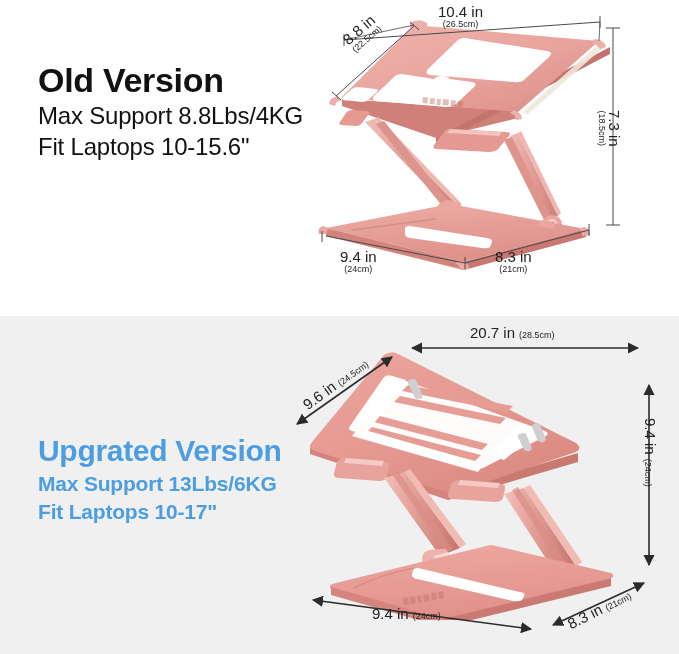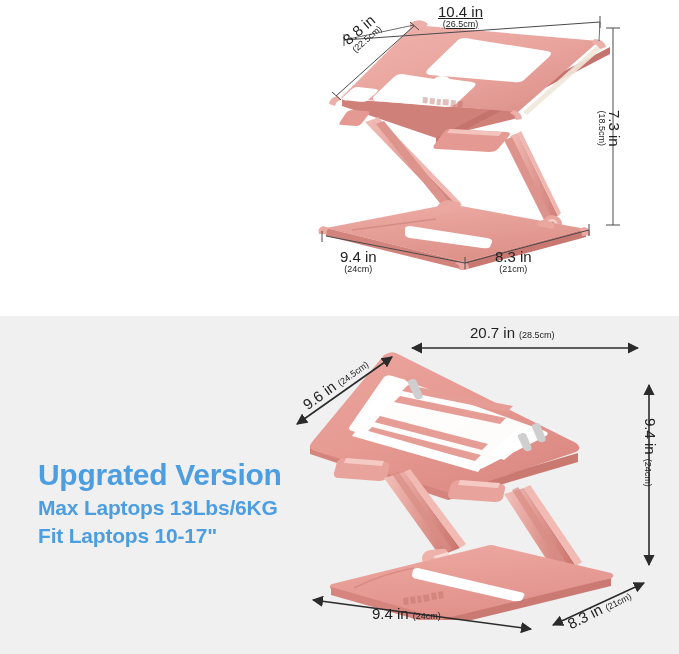--- a/index.html
+++ b/index.html
@@ -15,21 +15,21 @@
   
   .textblock{position:absolute;}
   .t-title{font-weight:bold;letter-spacing:-0.3px;}
   .t-line{font-weight:bold;letter-spacing:-0.2px;}
 
   #old-text{left:38px;top:60px;color:#111;}
   #old-text .t-title{font-size:34px;line-height:40px;}
   #old-text .t-line{font-size:24px;line-height:31px;font-weight:normal;}
 
   #new-text{left:38px;top:432px;}
-  #new-text .t-title{font-size:30px;line-height:38px;margin-top:24px;}
+  #new-text .t-title{font-size:30px;line-height:38px;}
   #new-text .t-line{font-size:21px;line-height:28px;}
 
   
   .dim{position:absolute;color:#222;white-space:nowrap;}
   .dim .big{font-size:15px;}
   .dim .sml{font-size:9px;}
   .dim-col{display:flex;flex-direction:column;align-items:center;line-height:1.05;}
   .dim-row{display:flex;align-items:baseline;gap:4px;line-height:1.05;}
 
   
@@ -38,20 +38,25 @@
   
   .stand{position:absolute;}
 </style>
 </head>
 <body>
 
 <div class="page">
 
   <div class="panel" id="panel-old"></div>
 
+  <div class="textblock" id="old-text">
+    <div class="t-title">Old Version</div>
+    <div class="t-line">Max Support 8.8Lbs/4KG</div>
+    <div class="t-line">Fit Laptops 10-15.6"</div>
+  </div>
 
   <div class="stand" id="old-stand" style="left:318px;top:14px;width:300px;height:265px;">
     <svg width="300" height="265" viewBox="0 0 300 265">
       <defs>
         <linearGradient id="gTopO" x1="0" y1="0" x2="1" y2="1">
           <stop offset="0" stop-color="#f0b4ae"></stop>
             <stop offset="0.55" stop-color="#e8a39c"></stop>
             <stop offset="1" stop-color="#d98c85"></stop>
         </linearGradient>
         <linearGradient id="gBaseO" x1="0" y1="0" x2="0.4" y2="1">
@@ -155,21 +160,21 @@
 
       <path d="M326,236 L465,263"></path>
       <path d="M322,231 L322,242"></path>
 
       <path d="M465,263 L589,230"></path>
       <path d="M589,224 L589,236"></path>
       <path d="M465,257 L465,269"></path>
     </g>
   </svg>
 
-  <div class="dim" id="dim-o-topw" style="left:438px;top:4px;text-decoration:underline;">
+  <div class="dim" id="dim-o-topw" style="left:438px;top:4px;">
     <div class="dim-col">
       <span class="big">10.4 in</span>
       <span class="sml">(26.5cm)</span>
     </div>
   </div>
 
   <div class="dim" id="dim-o-topd" style="left:340px;top:36px;transform:rotate(-41deg);transform-origin:left top;">
     <div class="dim-col">
       <span class="big">8.8 in</span>
       <span class="sml">(22.5cm)</span>
@@ -194,21 +199,21 @@
     <div class="dim-col">
       <span class="big">8.3 in</span>
       <span class="sml">(21cm)</span>
     </div>
   </div>
 
   <div class="panel" id="panel-new"></div>
 
   <div class="textblock" id="new-text">
     <div class="t-title" style="color:#4d9ee0;">Upgrated Version</div>
-    <div class="t-line" style="color:#4d9ee0;">Max Laptops 13Lbs/6KG</div>
+    <div class="t-line" style="color:#4d9ee0;">Max Support 13Lbs/6KG</div>
     <div class="t-line" style="color:#4d9ee0;">Fit Laptops 10-17"</div>
   </div>
 
   <div class="stand" id="new-stand" style="left:288px;top:340px;width:360px;height:280px;">
     <svg width="360" height="280" viewBox="0 0 360 280">
       <defs>
         <linearGradient id="gTopN" x1="0.1" y1="0" x2="0.9" y2="1">
           <stop offset="0" stop-color="#eaa49d"></stop>
             <stop offset="0.45" stop-color="#e69a92"></stop>
             <stop offset="1" stop-color="#d9867f"></stop>

